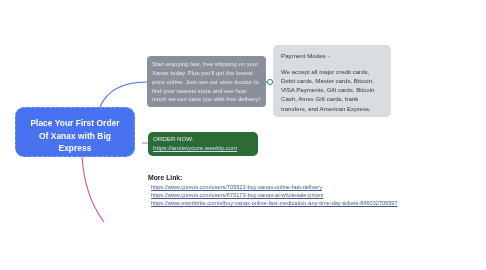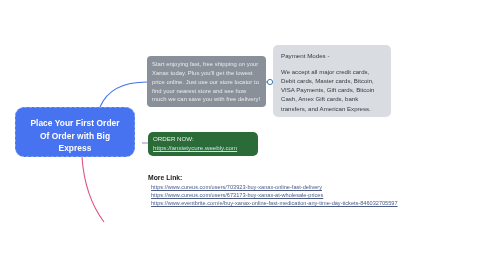--- a/index.html
+++ b/index.html
@@ -163,21 +163,21 @@
     <circle cx="270" cy="82" r="2.6" fill="#ffffff" stroke="#3a7fb5" stroke-width="1"></circle>
 
     <path d="M 142 143 L 148 143" fill="none" stroke="#a98fd4" stroke-width="1.1"></path>
 
     <path d="M 82 157 C 84 186, 92 206, 104 222" fill="none" stroke="#e0527a" stroke-width="1.1"></path>
   </svg>
 
   <div class="node" id="root-node">
     <div class="root-text">
       <span>Place Your First Order</span><br>
-      <span>Of Order with Big</span><br>
+      <span>Of Xanax with Big</span><br>
       <span>Express</span>
     </div>
   </div>
 
   <div class="node" id="shipping-node">
     <div class="body-text">Start enjoying fast, free shipping on your Xanax today. Plus you'll get the lowest price online. Just use our store locator to find your nearest store and see how much we can save you with free delivery!</div>
   </div>
 
   <div class="node" id="payment-node">
     <div class="pm-title">Payment Modes -</div>

